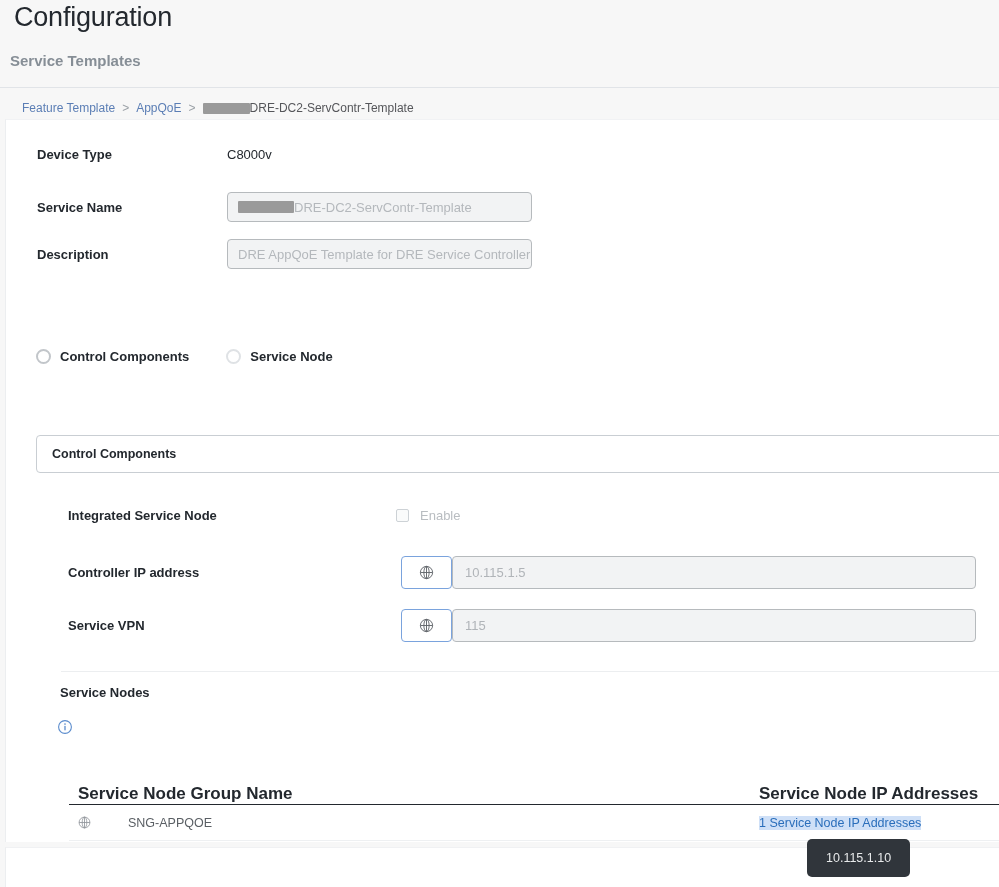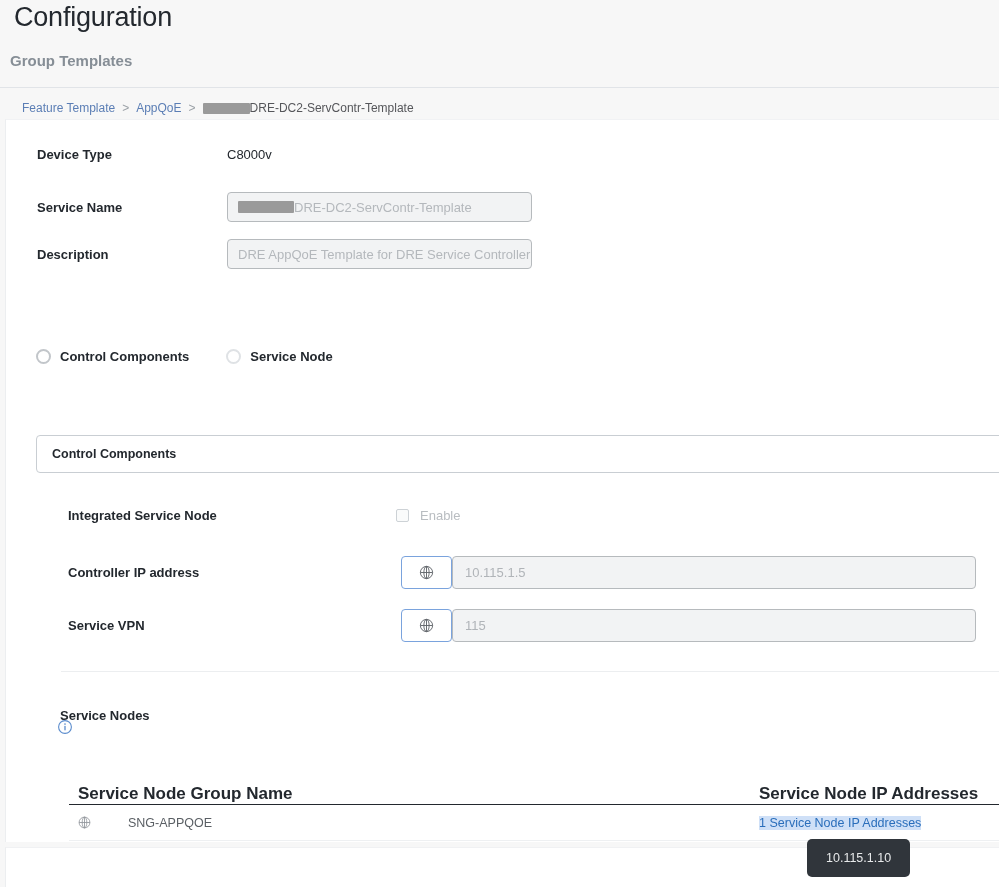--- a/index.html
+++ b/index.html
@@ -244,21 +244,21 @@
 
   .hr-sep {
     position: absolute;
     background: #eceef0;
     height: 1px;
   }
 
   
   .sn-title {
     position: absolute;
-    left: 60px; top: 708px;
+    left: 60px; top: 685px;
     font-size: 13px;
     font-weight: bold;
     color: #23282e;
   }
   .info-icon {
     position: absolute;
     left: 57px; top: 719px;
     width: 16px; height: 16px;
     cursor: pointer;
   }
@@ -320,21 +320,21 @@
   }
 </style>
 </head>
 <body>
 
 <div id="app">
 
   <div class="page-title">Configuration</div>
 
   <div class="tabs">
-    <div class="tab">Group Templates</div>
+    <div class="tab">Service Templates</div>
   </div>
   <div class="tabs-divider"></div>
 
   <div class="breadcrumb">
     <span class="crumb-link">Feature Template</span>
     <span class="crumb-sep">&gt;</span>
     <span class="crumb-link">AppQoE</span>
     <span class="crumb-sep">&gt;</span>
     <span class="crumb-current">
       <span class="redact bc"></span>

